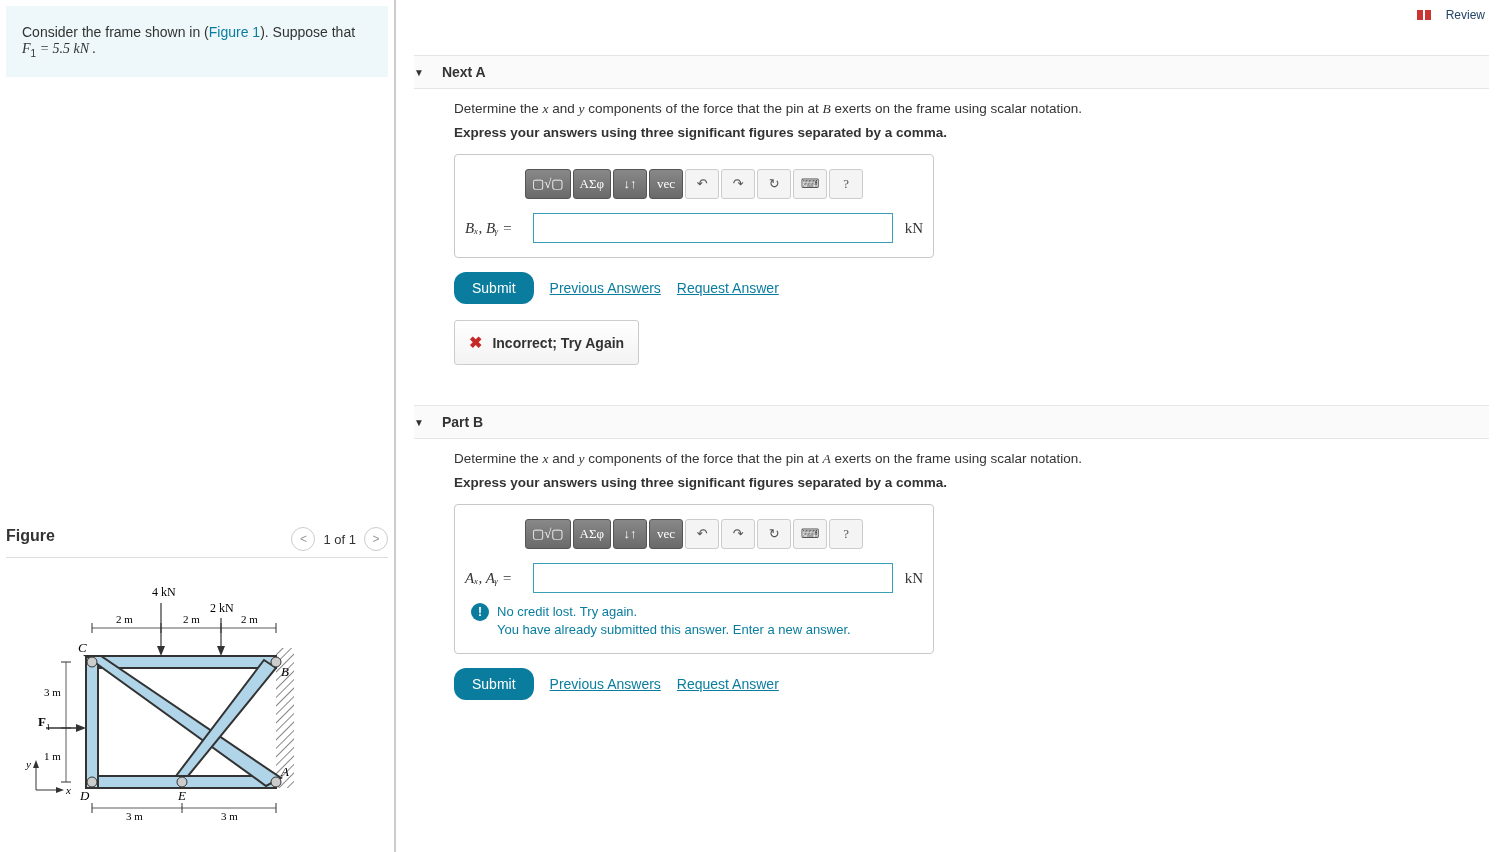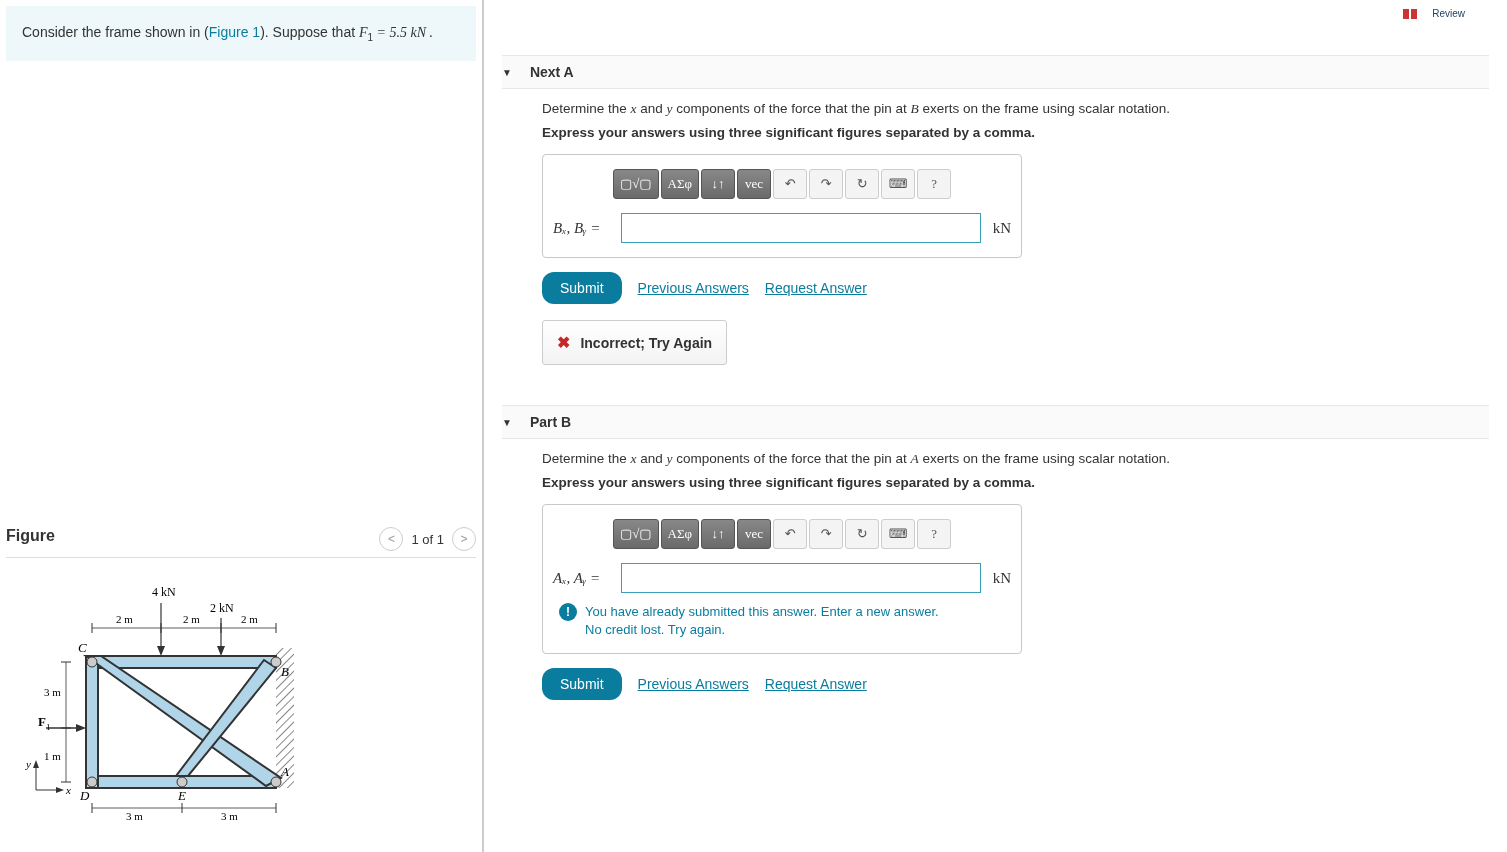--- a/index.html
+++ b/index.html
@@ -1,32 +1,32 @@
 <!DOCTYPE html>
 <html><head>
 <meta charset="utf-8">
 <style>
 * { box-sizing: border-box; margin: 0; padding: 0; }
 body { font-family: Arial, Helvetica, sans-serif; font-size: 13px; color: #333; background: #fff; }
 .container { display: flex; height: 852px; }
-.left-pane { width: 484px; border-right: 2px solid #ccc; display: flex; flex-direction: column; }
+.left-pane { width: 396px; border-right: 2px solid #ccc; display: flex; flex-direction: column; }
 .problem-stmt { background: #eef8fa; padding: 18px 16px; margin: 6px; font-size: 14px; }
 .problem-stmt .fig-link { color: #0a7d9e; }
 .problem-stmt .mathit { font-family: 'Times New Roman', serif; font-style: italic; }
 .problem-stmt sub { font-size: 10px; }
 .spacer { flex: 1; }
 .figure-section { padding: 4px 6px; }
 .figure-header { display: flex; align-items: flex-start; justify-content: space-between; padding: 6px 0; border-bottom: 1px solid #ddd; }
 .figure-header h3 { font-size: 16px; font-weight: bold; }
 .fig-nav { display: flex; align-items: center; gap: 8px; }
 .fig-nav .nav-btn { width: 24px; height: 24px; border: 1px solid #ccc; border-radius: 50%; background: #fff; color: #999; display: flex; align-items: center; justify-content: center; cursor: pointer; font-size: 12px; }
 .fig-nav .count { font-size: 13px; color: #333; }
 .figure-img { padding: 10px 0 20px; display:flex; justify-content:flex-start; }
 .right-pane { flex: 1; overflow-y: auto; padding: 0 18px; position: relative; }
-.review-link { position: absolute; top: 8px; right: 42px; color: #246; font-size: 10px; display: flex; align-items: center; gap: 15px; }
+.review-link { position: absolute; top: 8px; right: 22px; color: #246; font-size: 12px; display: flex; align-items: center; gap: 15px; }
 .review-link .book-icon { width: 14px; height: 10px; background: linear-gradient(to right, #c33 0 46%, transparent 46% 54%, #c33 54% 100%); }
 .part { margin-top: 55px; }
 .part + .part { margin-top: 30px; }
 .part-header { display: flex; align-items: center; gap: 18px; padding: 8px 0; border-top: 1px solid #e6e6e6; border-bottom: 1px solid #e6e6e6; background: #fafafa;}
 .part-header .tri { font-size: 10px; }
 .part-header .part-title { font-weight: bold; font-size: 14px; }
 .part-body { padding: 12px 40px 10px 40px; }
 .part-body .prompt { margin-bottom: 8px; font-size: 13.5px; }
 .part-body .prompt .mathit { font-family: 'Times New Roman', serif; font-style: italic; }
 .part-body .instr { font-weight: bold; margin-bottom: 14px; font-size: 13.5px; }
@@ -217,22 +217,22 @@
             <div class="tbtn light">?</div>
           </div>
           <div class="input-row">
             <span class="var-label">Aₓ, Aᵧ =</span>
             <input type="text" style="">
             <span class="unit">kN</span>
           </div>
           <div class="inline-msg">
             <div class="info-icon">!</div>
             <div class="msg-text">
+              <div>No credit lost. Try again.</div>
               <div>You have already submitted this answer. Enter a new answer.</div>
-              <div>No credit lost. Try again.</div>
             </div>
           </div>
         </div>
         <div class="action-row">
           <button class="submit-btn">Submit</button>
           <span class="link">Previous Answers</span>
           <span class="link">Request Answer</span>
         </div>
       </div>
     </div>

